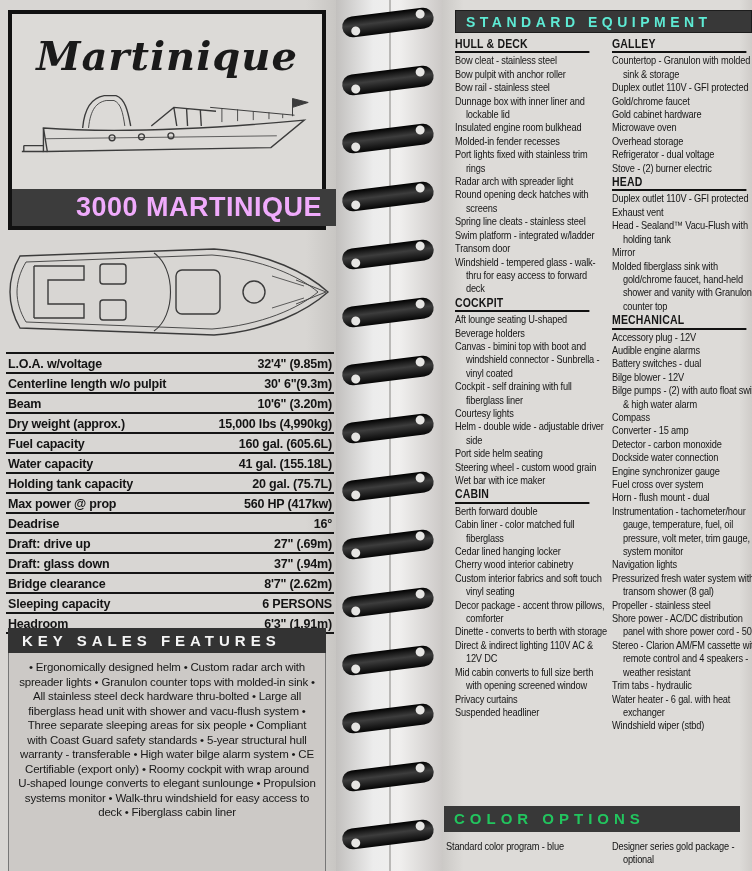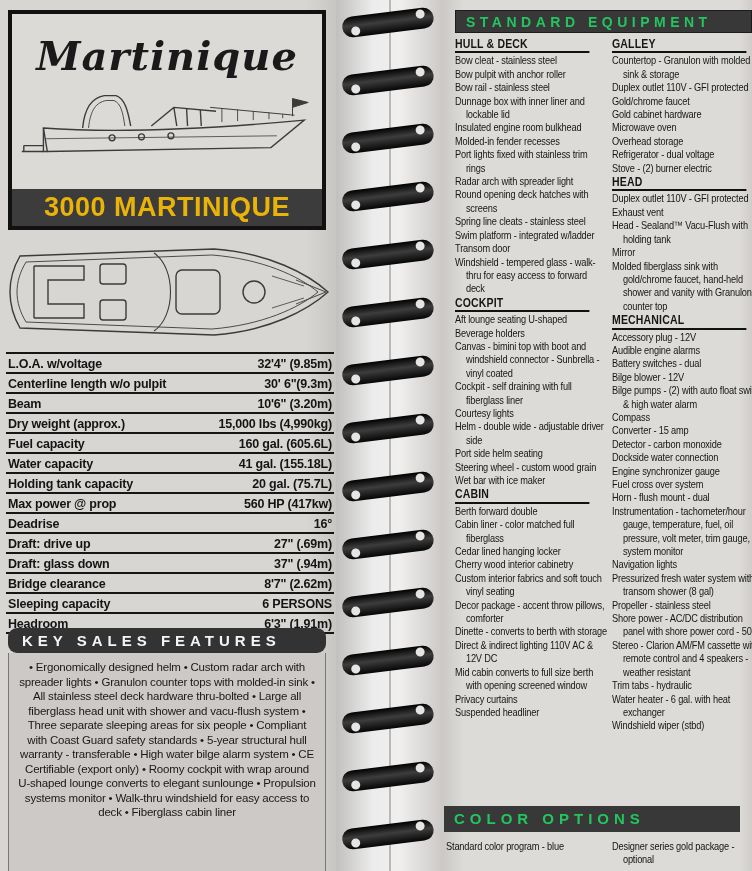--- a/index.html
+++ b/index.html
@@ -9,46 +9,46 @@
 
   
   .left-page{position:absolute;left:0;top:0;width:340px;height:871px;
     background:linear-gradient(90deg,#d8d6d3 0%,#d8d6d3 90%,#c6c4c1 100%);}
   .logo-box{position:absolute;left:8px;top:10px;width:318px;height:220px;
     border:4px solid #111;background:#dcdad7;box-sizing:border-box;}
   .logo-script{font-family:"DejaVu Serif","Liberation Serif",serif;font-style:italic;font-weight:bold;
     font-size:40px;text-align:center;margin-top:18px;letter-spacing:1px;color:#1a1a1a;}
   .side-art{position:absolute;left:2px;top:56px;width:304px;height:112px;}
   .model-banner{position:absolute;left:0;bottom:0;width:100%;height:37px;background:#3c3c3c;
-    color:#eab308;font-weight:bold;font-size:27px;text-align:center;line-height:37px;letter-spacing:0.5px;}
+    color:#f0abfc;font-weight:bold;font-size:27px;text-align:center;line-height:37px;letter-spacing:0.5px;padding-left:32px;}
   .top-art{position:absolute;left:4px;top:236px;width:330px;height:112px;}
 
   .spec-table{position:absolute;left:6px;top:352px;width:328px;border-top:2px solid #151515;}
   .spec-row{display:flex;justify-content:space-between;align-items:flex-end;
     border-bottom:2px solid #151515;height:17px;padding:0 2px 1px 2px;}
   .spec-label{font-size:12.5px;font-weight:600;letter-spacing:-0.2px;white-space:nowrap;}
   .spec-value{font-size:12.5px;font-weight:600;letter-spacing:-0.2px;white-space:nowrap;}
 
   .ksf-bar{position:absolute;left:8px;top:628px;width:318px;height:25px;background:#333;
     color:#f4f4f4;font-weight:bold;font-size:15px;letter-spacing:5px;line-height:25px;
-    padding-left:14px;box-sizing:border-box;border-radius:9px;}
+    padding-left:14px;box-sizing:border-box;}
   .ksf-body{position:absolute;left:8px;top:653px;width:318px;height:277px;box-sizing:border-box;
     background:#ccc9c6;border:1px solid #777;border-top:none;padding:7px 9px;
     font-size:11.5px;line-height:14.5px;text-align:center;letter-spacing:-0.2px;color:#191919;}
 
   
   .binding{position:absolute;left:336px;top:0;width:106px;height:871px;
     background:linear-gradient(90deg,#c2c0be 0%,#ececec 35%,#f0efee 60%,#ccc9c7 100%);}
   .binding svg{position:absolute;inset:0;}
 
   
   .right-page{position:absolute;left:442px;top:0;width:310px;height:871px;
     background:linear-gradient(90deg,#cbc9c6 0%,#dddbd8 7%,#dddbd8 96%,#cfccc9 100%);}
   .se-bar{position:absolute;left:13px;top:10px;width:297px;height:23px;background:#383838;
-    color:#22c55e;font-weight:bold;font-size:14px;letter-spacing:4.5px;line-height:23px;
+    color:#5eead4;font-weight:bold;font-size:14px;letter-spacing:4.5px;line-height:23px;
     padding-left:10px;box-sizing:border-box;border:1px solid #1c1c1c;}
   .equip-col{position:absolute;top:37px;width:182px;transform:scaleX(0.84);transform-origin:0 0;
     font-size:11px;line-height:13.4px;letter-spacing:-0.2px;color:#161616;}
   #equip-left{left:13px;}
   #equip-right{left:170px;}
   .equip-head{font-weight:bold;font-size:12.5px;border-bottom:2px solid #111;width:88%;
     margin:1px 0 1px 0;letter-spacing:0.2px;}
   .equip-item{padding-left:13px;text-indent:-13px;}
 
   .co-bar{position:absolute;left:2px;top:806px;width:296px;height:26px;background:#383838;

